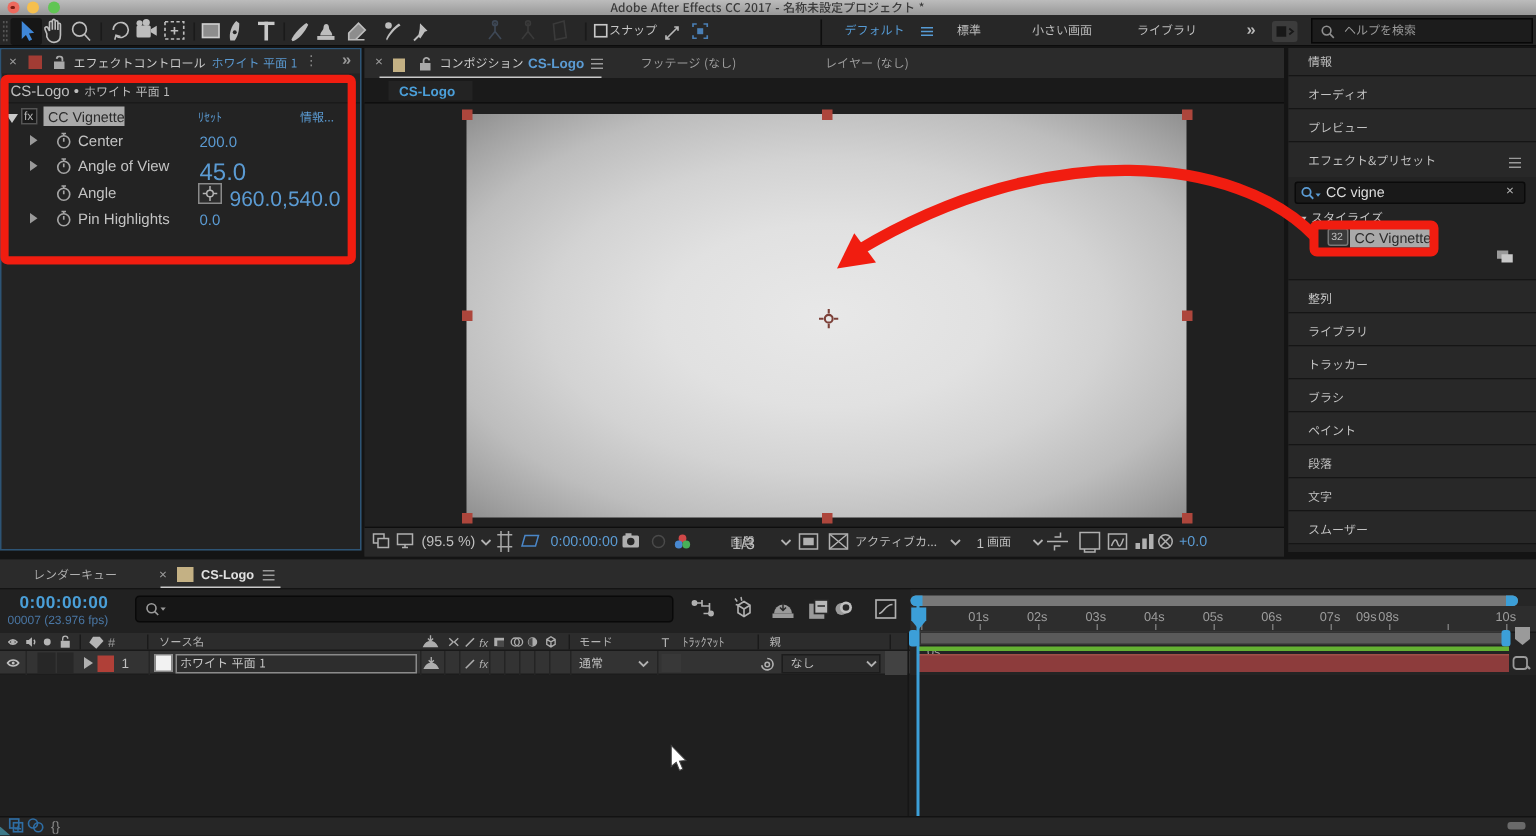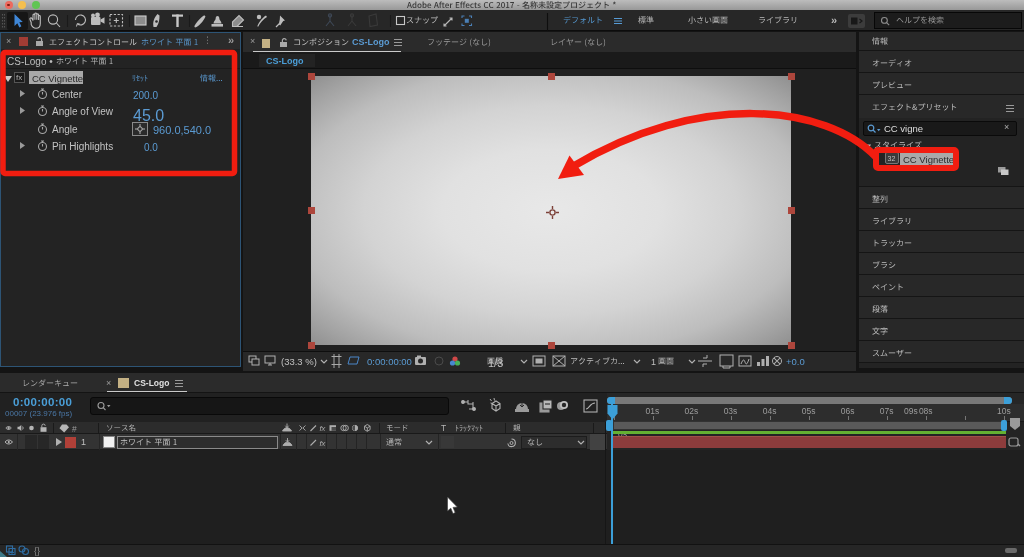--- a/index.html
+++ b/index.html
@@ -198,27 +198,27 @@
     </svg>
     <div class="ab" style="left:52px;top:124.5px;font-size:10px;color:#c3c3c3;white-space:nowrap">Angle</div>
     <svg class="ab" style="left:19px;top:142px" width="7" height="8">
       <path d="M1 0l5 3.5L1 7Z" fill="#9a9a9a"></path>
     </svg>
     <svg class="ab" style="left:37px;top:140px" width="11" height="12">
       <circle cx="5.5" cy="6.5" r="4" fill="none" stroke="#a5a5a5" stroke-width="1.1"></circle>
       <path d="M4 1h3M5.5 1v1.5M5.5 6.5V4" stroke="#a5a5a5" stroke-width="1.1" fill="none"></path>
     </svg>
     <div class="ab" style="left:52px;top:142px;font-size:10px;color:#c3c3c3;white-space:nowrap">Pin Highlights</div>
-    <div class="ab" style="left:144px;top:142.5px;font-size:10px;color:#5b9bd3;white-space:nowrap">0.0</div>
+    <div class="ab" style="left:133px;top:142.5px;font-size:10px;color:#5b9bd3;white-space:nowrap">0.0</div>
     <div class="ab" style="left:132px;top:122px;width:16px;height:14px;border:1px solid #8a8a8a;background:#2b2b2b"></div>
     <svg class="ab" style="left:135px;top:124px" width="10" height="10">
       <circle cx="5" cy="5" r="2.2" fill="none" stroke="#b5b5b5"></circle>
       <path d="M5 0v3M5 7v3M0 5h3M7 5h3" stroke="#b5b5b5" fill="none"></path>
     </svg>
-    <div class="ab" style="left:153px;top:125px;font-size:11px;color:#5b9bd3;white-space:nowrap">960.0,540.0</div>
+    <div class="ab" style="left:153px;top:125px;font-size:14px;color:#5b9bd3;white-space:nowrap">960.0,540.0</div>
     <div class="ab" style="left:243px;top:32px;width:613px;height:339px;background:#202020"></div>
     <div class="ab" style="left:243px;top:32px;width:613px;height:20px;background:#2b2b2b"></div>
     <div class="ab" style="left:250px;top:37px;font-size:9px;color:#9a9a9a;white-space:nowrap">×</div>
     <div class="ab" style="left:262px;top:39px;width:8px;height:9px;background:#c4b184"></div>
     <svg class="ab" style="left:279px;top:38px" width="10" height="10">
       <rect x="1" y="4" width="7" height="5" fill="#a9a9a9"></rect>
       <path d="M3.4 4V2.8a1.9 1.9 0 0 1 3.8-.5" fill="none" stroke="#a9a9a9" stroke-width="1.2"></path>
     </svg>
     <div class="ab" style="left:292.5px;top:37.5px;">
       <svg width="57" height="10" viewBox="0 -7.0 57 10" style="display:block;overflow:visible">
@@ -289,21 +289,21 @@
         </g>
         <g fill="#b0b0b0" stroke="none">
           <rect x="514" y="11" width="3" height="4"></rect>
           <rect x="518.5" y="8" width="3" height="7"></rect>
           <rect x="523" y="5" width="3" height="10"></rect>
         </g>
         <circle cx="534" cy="10" r="4.5" stroke="#b0b0b0"></circle>
         <path d="M534 5.5v9M529.5 10h9" transform="rotate(45 534 10)" stroke-width="1"></path>
       </g>
     </svg>
-    <div class="ab" style="left:281px;top:357px;font-size:9.5px;color:#c0c0c0;white-space:nowrap">(33.3 %)</div>
+    <div class="ab" style="left:281px;top:357px;font-size:9.5px;color:#c0c0c0;white-space:nowrap">(95.5 %)</div>
     <svg class="ab" style="left:320px;top:359px" width="8" height="6">
       <path d="M1 1l3 3 3-3" fill="none" stroke="#b0b0b0" stroke-width="1.2"></path>
     </svg>
     <div class="ab" style="left:367px;top:357px;font-size:9.5px;color:#5b9bd3;white-space:nowrap">0:00:00:00</div>
     <div class="ab" style="left:488px;top:357.5px;font-size:11px;color:#c0c0c0;white-space:nowrap">1/3</div>
     <div class="ab" style="left:487px;top:357px;">
       <svg width="17" height="10" viewBox="0 -7.0 17 10" style="display:block;overflow:visible">
         <path d="M1 -0.4H7V0.1H1ZM0.5 -6.2H7.5V-5.6H0.5ZM0.7 -4.8H1.3V0.6H0.7ZM6.7 -4.8H7.3V0.6H6.7ZM3.7 -6H4.3V-4.5H3.7ZM3.7 -4.5H4.2V-1.4H3.7ZM2.6 -2.7V-1.7H5.4V-2.7ZM2.6 -4.2V-3.2H5.4V-4.2ZM2.1 -4.7H5.9V-1.1H2.1Z M11.4 -6.7 11.8 -6.3Q11.4 -6.2 11 -6.2Q10.6 -6.1 10.2 -6Q9.7 -6 9.3 -6Q9.3 -6 9.3 -6.1Q9.2 -6.3 9.2 -6.3Q9.6 -6.4 10 -6.4Q10.4 -6.5 10.7 -6.6Q11.1 -6.6 11.4 -6.7ZM14.8 -6.7 15.2 -6.3Q14.8 -6.2 14.4 -6.1Q14 -6.1 13.5 -6Q13 -6 12.6 -6Q12.6 -6 12.5 -6.1Q12.5 -6.3 12.5 -6.3Q12.9 -6.4 13.3 -6.4Q13.7 -6.5 14.1 -6.6Q14.5 -6.6 14.8 -6.7ZM9 -6.5 9.7 -6.3Q9.7 -6.2 9.6 -6.2V-5.7Q9.6 -5.4 9.5 -5Q9.4 -4.7 9.3 -4.3Q9.1 -4 8.8 -3.6Q8.7 -3.7 8.6 -3.8Q8.6 -3.9 8.5 -3.9Q8.4 -4 8.3 -4Q8.6 -4.3 8.8 -4.6Q8.9 -4.9 9 -5.2Q9 -5.5 9 -5.7ZM12.3 -6.5 13 -6.3Q13 -6.2 12.8 -6.2V-5.7Q12.8 -5.5 12.8 -5.2Q12.7 -4.9 12.5 -4.5Q12.3 -4.2 11.9 -4Q11.9 -4 11.8 -4.1Q11.7 -4.2 11.7 -4.3Q11.6 -4.3 11.5 -4.4Q11.8 -4.6 12 -4.8Q12.2 -5.1 12.2 -5.3Q12.3 -5.5 12.3 -5.8ZM9.3 -5.6H12V-5.1H9.3ZM12.5 -5.6H15.6V-5.1H12.5ZM10.5 -5.4H11V-4.1H10.5ZM13.8 -5.4H14.4V-4.1H13.8ZM10 -2.6V-2H14.1V-2.6ZM10 -1.6V-1.1H14.1V-1.6ZM10 -3.5V-3H14.1V-3.5ZM9.4 -3.9H14.7V-0.6H9.4ZM12.7 -0.2 13.2 -0.5Q13.6 -0.4 14 -0.2Q14.5 -0.1 14.9 0.1Q15.3 0.2 15.6 0.4L14.9 0.7Q14.7 0.5 14.3 0.4Q13.9 0.2 13.5 0.1Q13.1 -0.1 12.7 -0.2ZM10.8 -0.6 11.3 -0.3Q11 -0.1 10.6 0.1Q10.2 0.2 9.7 0.4Q9.3 0.6 8.9 0.7Q8.8 0.6 8.7 0.5Q8.7 0.4 8.6 0.3Q8.5 0.3 8.4 0.2Q8.8 0.1 9.3 0Q9.7 -0.1 10.1 -0.3Q10.5 -0.4 10.8 -0.6Z" fill="#c0c0c0"></path>
       </svg>
     </div>

